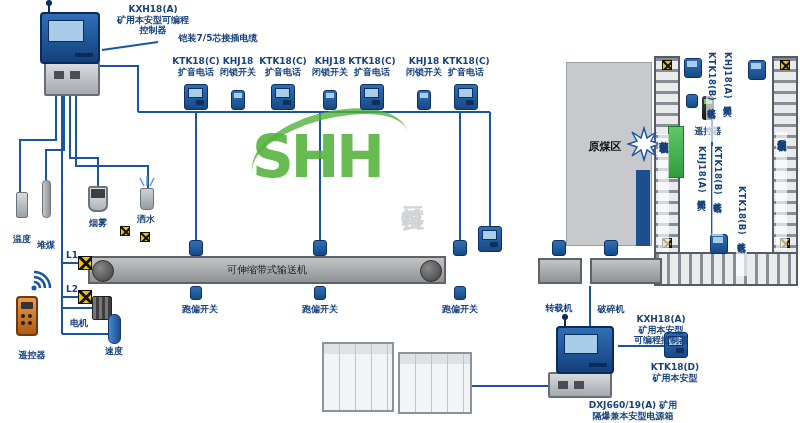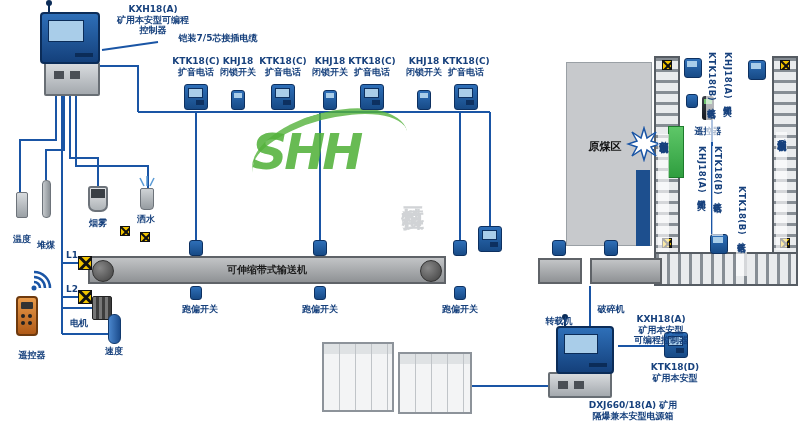--- a/index.html
+++ b/index.html
@@ -27,21 +27,21 @@
 .ctrl{position:absolute;z-index:10;background:linear-gradient(#2e6fb8,#14407b);
   border:2px solid #0b2c58;border-radius:4px}
 .ctrl::before{content:"";position:absolute;left:6px;top:6px;width:60%;height:42%;background:#a9cde9;border:1px solid #0b2c58}
 .ctrl::after{content:"";position:absolute;right:5px;bottom:5px;width:18px;height:4px;background:#0b2c58}
 .ant{position:absolute;left:6px;top:-9px;width:2px;height:9px;background:#0b2c58;z-index:11}
 .ant::before{content:"";position:absolute;left:-2px;top:-5px;width:6px;height:6px;border-radius:50%;background:#0b2c58}
 .pwr{position:absolute;z-index:9;background:linear-gradient(#d8dbde,#a4a9ae);border:2px solid #686e74;border-radius:2px}
 .pwr::before{content:"";position:absolute;left:8px;top:7px;width:10px;height:8px;background:#4a4f55;box-shadow:16px 0 0 #4a4f55}
 .belt{position:absolute;left:88px;top:256px;width:358px;height:28px;
   background:linear-gradient(#c2c4c6,#8f9295);border:2px solid #5f6368;z-index:6;
-  display:flex;align-items:center;justify-content:center;font-size:10px;font-weight:bold;color:#1b1b1b}
+  display:flex;align-items:center;justify-content:center;font-size:10px;font-weight:normal;color:#1b1b1b}
 .belt::before,.belt::after{content:"";position:absolute;top:2px;width:20px;height:20px;border-radius:50%;
   background:radial-gradient(circle at 35% 35%,#888,#3f3f3f);border:1px solid #333}
 .belt::before{left:2px}.belt::after{right:2px}
 .belt-seg{position:absolute;top:258px;height:26px;background:linear-gradient(#c2c4c6,#8f9295);border:2px solid #5f6368;z-index:6}
 .hz{position:absolute;width:14px;height:14px;background:#f2c400;border:1px solid #111;z-index:8;overflow:hidden}
 .hz::before,.hz::after{content:"";position:absolute;left:-3px;top:5px;width:20px;height:3px;background:#111}
 .hz::before{transform:rotate(45deg)}.hz::after{transform:rotate(-45deg)}
 .hz.sm2{width:10px;height:10px}
 .hz.sm2::before,.hz.sm2::after{top:4px;width:16px;height:2px}
 .ladder{position:absolute;width:26px;background:repeating-linear-gradient(to bottom,#868d94 0 3px,#e9ebed 3px 11px);border:2px solid #565c63;z-index:5}
@@ -61,21 +61,21 @@
 .speed{position:absolute;left:108px;top:314px;width:13px;height:30px;background:linear-gradient(90deg,#4a86cc,#1c4d8e);
   border:1px solid #123a6e;border-radius:6px;z-index:8}
 .s-temp{position:absolute;left:16px;top:192px;width:12px;height:26px;background:linear-gradient(#d8dbde,#9aa0a5);border:1px solid #6d737a;border-radius:2px;z-index:8}
 .s-coal{position:absolute;left:42px;top:180px;width:9px;height:38px;background:linear-gradient(90deg,#c6cacd,#8b9196);border:1px solid #6d737a;border-radius:4px;z-index:8}
 .s-smoke{position:absolute;left:88px;top:186px;width:20px;height:26px;background:linear-gradient(#e4e6e8,#aeb3b7);border:2px solid #6d737a;border-radius:3px 3px 7px 7px;z-index:8}
 .s-smoke::before{content:"";position:absolute;left:1px;top:1px;right:1px;height:9px;background:#3a3f45}
 .s-spray{position:absolute;left:140px;top:188px;width:14px;height:22px;background:linear-gradient(#cfd3d6,#969ca1);border:1px solid #6d737a;border-radius:2px 2px 4px 4px;z-index:8}
 .cab{position:absolute;background-color:#f3f4f5;border:2px solid #8d939a;z-index:8;
   background-image:repeating-linear-gradient(90deg,transparent 0 15px,#c0c4c8 15px 16px),
                    linear-gradient(#dfe2e4 0 10px,transparent 10px)}
-.wm-logo{position:absolute;left:252px;top:128px;font-size:49px;font-weight:bold;font-style:italic;
+.wm-logo{position:absolute;left:252px;top:128px;font-size:58px;font-weight:bold;
   color:#54b23c;opacity:.88;z-index:4;letter-spacing:-3px;line-height:1;pointer-events:none}
 .wm-swoosh{position:absolute;left:250px;top:112px;width:160px;height:80px;border-top:7px solid #54b23c;
   border-radius:50%;transform:rotate(-15deg);opacity:.8;z-index:4;pointer-events:none}
 .wm-cn{position:absolute;left:398px;top:190px;writing-mode:vertical-rl;font-size:22px;color:#9aa0a5;
   opacity:.45;z-index:4;font-weight:bold;pointer-events:none}
 .star{position:absolute;left:626px;top:126px;z-index:8}
 .wifi{position:absolute;left:28px;top:262px;z-index:9}
 </style>
 </head>
 <body>
@@ -192,21 +192,21 @@
   <div class="dev mini2" style="left:454px;top:286px"></div>
   <div class="lbl" style="left:175px;top:304px;width:50px">跑偏开关</div>
   <div class="lbl" style="left:295px;top:304px;width:50px">跑偏开关</div>
   <div class="lbl" style="left:435px;top:304px;width:50px">跑偏开关</div>
   <div class="dev phone" style="left:478px;top:226px"></div>
 
   <div class="belt-seg" style="left:538px;width:44px"></div>
   <div class="belt-seg" style="left:590px;width:72px"></div>
   <div class="dev mini" style="left:552px;top:240px"></div>
   <div class="dev mini" style="left:604px;top:240px"></div>
-  <div class="lbl" style="left:534px;top:316px;width:50px">转载机</div>
+  <div class="lbl" style="left:534px;top:303px;width:50px">转载机</div>
   <div class="lbl" style="left:583px;top:304px;width:56px">破碎机</div>
 
   <div class="coal"></div>
   <div class="lbl big" style="left:570px;top:140px;width:70px">原煤区</div>
   <div class="bluebar"></div>
   <svg class="star" width="36" height="36">
     <polygon points="18,2 21,12 30,6 25,15 34,18 25,21 30,30 21,24 18,34 15,24 6,30 11,21 2,18 11,15 6,6 15,12" fill="#ffffff" stroke="#1a55a5" stroke-width="1.5"></polygon>
   </svg>
   <div class="green"></div>
 
@@ -238,16 +238,16 @@
   <div class="ctrl" style="left:556px;top:326px;width:58px;height:48px">
       <span class="ant"></span>
     </div>
   <div class="pwr" style="left:548px;top:372px;width:64px;height:26px"></div>
   <div class="dev phone" style="left:664px;top:332px"></div>
   <div class="lbl" style="left:616px;top:314px;width:90px">KXH18(A)
 矿用本安型
 可编程控制器</div>
   <div class="lbl" style="left:640px;top:362px;width:70px">KTK18(D)
 矿用本安型</div>
-  <div class="lbl" style="left:548px;top:400px;width:170px">DXJ660/18(A) 矿用
+  <div class="lbl" style="left:548px;top:400px;width:170px">DXJ660/19(A) 矿用
 隔爆兼本安型电源箱</div>
 
 </div>
 
 </body></html>

